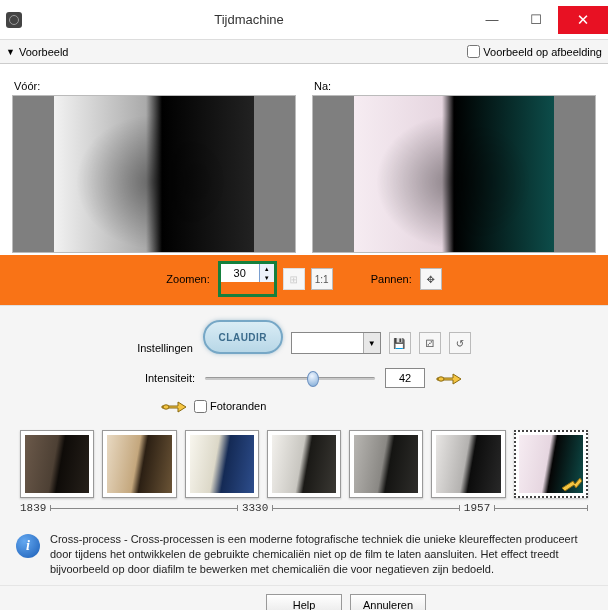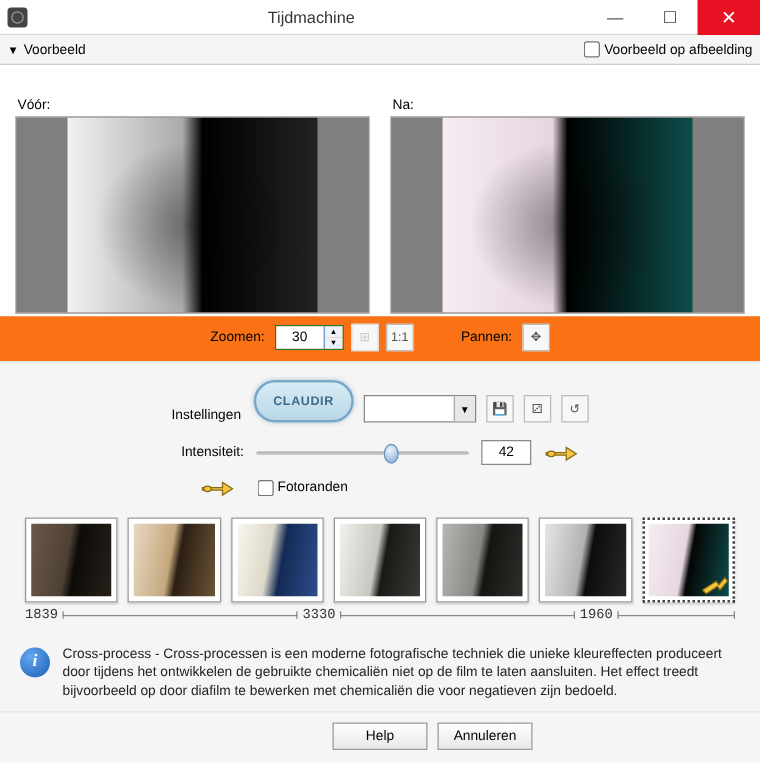--- a/index.html
+++ b/index.html
@@ -1,43 +1,43 @@
 <!DOCTYPE html>
 <html><head>
 <meta charset="utf-8">
 <style>
   * { box-sizing: border-box; margin: 0; padding: 0; }
   body { font-family: "Segoe UI", Tahoma, sans-serif; font-size: 11px; background: #fff; width: 608px; height: 610px; overflow: hidden; }
-  .titlebar { background: #fff; height: 28px; display: flex; align-items: center; border-bottom: 1px solid #ddd; }
+  .titlebar { background: #fff; height: 40px; display: flex; align-items: center; border-bottom: 1px solid #ddd; }
   .titlebar .icon { width: 16px; height: 16px; margin: 0 6px; background: #444; border-radius: 3px; position: relative; }
   .titlebar .icon::after { content:""; position:absolute; inset:3px; border:1.5px solid #999; border-radius:50%; }
   .titlebar .title { flex: 1; text-align: center; font-size: 13px; color: #333; }
   .winbtns { display: flex; }
   .winbtn { width: 44px; height: 28px; display: flex; align-items: center; justify-content: center; color: #444; font-size: 13px; }
   .winbtn.close { background: #e81123; color: #fff; width: 50px; font-size:15px; }
   
   .toolbar { height: 24px; background: #f5f5f5; border-bottom: 1px solid #ccc; display: flex; align-items: center; padding: 0 6px; justify-content:space-between;}
   .toolbar .left { display:flex; align-items:center; gap:4px;}
   .toolbar .arrow { font-size: 9px; }
   .checkblock { display:flex; align-items:center; gap:3px; }
   .checkblock input { width:13px; height:13px; }
   
   .previews { display: flex; padding: 6px 12px 2px; gap: 16px; background:#fff;}
   .pv-col { flex: 1; display:flex; flex-direction:column;}
-  .pv-label { margin: 20px 0 3px 2px; }
+  .pv-label { margin: 10px 0 3px 2px; }
   .pv-frame { height: 158px; border: 1px solid #bbb; background:#7f7f7f; display:flex; align-items:center; justify-content:center; overflow:hidden; position:relative;}
   .sample { width: 200px; height: 156px; position:relative; }
   .sample .left { position:absolute; inset:0; background: linear-gradient(90deg, #e8e8e8 0%, #888 48%, #000 52%, #1a1a1a 100%); }
   .sample.before .left { background: linear-gradient(90deg, #f2f2f2 0%, #aaa 46%, #000 54%, #222 100%); }
   .sample.after .left { background: linear-gradient(90deg, #f6ecf2 0%, #e6d6e0 44%, #000 50%, #0d4d4a 100%); }
   .sample .vshade { position:absolute; inset:0; background: radial-gradient(ellipse at 50% 55%, rgba(0,0,0,0.4) 0%, transparent 55%); mix-blend-mode:multiply;}
   
   .zoomrow { display:flex; align-items:center; justify-content:center; gap:6px; padding: 6px 0 8px; background:#f97316;}
   .zoomrow .lbl { margin-right:2px;}
-  .spinner { display:flex; align-items:flex-end; border:1px solid #15803d; height:20px; }
+  .spinner { display:flex; align-items:flex-start; border:3px solid #15803d; height:36px; }
   .spinner input { border:none; width:38px; text-align:center; font-size:11px; height:18px; outline:none;}
   .spinner .arrows { display:flex; flex-direction:column; border-left:1px solid #7a9fcf;}
   .spinner .arrows span { width:14px; height:9px; display:flex; align-items:center; justify-content:center; font-size:6px; background:#eef3fb; cursor:pointer;}
   .iconbtn { width:22px; height:22px; border:1px solid #bbb; background:#f7f7f7; display:flex; align-items:center; justify-content:center; font-size:10px; color:#555; cursor:pointer;}
   .iconbtn.disabled{color:#ccc; border-color:#ddd;}
   .gap { width: 26px; }
   
   .lower { background:#f5f5f5; border-top:1px solid #e0e0e0;}
   
   .settings-row { display:flex; align-items:flex-end; justify-content:center; gap:8px; padding: 14px 12px 6px; position:relative;}
@@ -47,21 +47,21 @@
   .combo .drop { width:17px; height:20px; background:#e8e8e8; border-left:1px solid #aaa; display:flex; align-items:center; justify-content:center; font-size:8px;}
   
   .intensity-row { display:flex; align-items:center; justify-content:center; gap:10px; padding: 8px 12px 4px;}
   .slider { width:170px; height:20px; position:relative;}
   .slider .track { position:absolute; left:0; right:0; top:9px; height:3px; background:#c8c8c8; border-top:1px solid #999; border-radius:2px;}
   .slider .thumb { position:absolute; top:3px; width:12px; height:16px; background:radial-gradient(circle at 40% 30%, #eef5ff, #7da9d6); border:1px solid #6a8fbf; border-radius:50%;}
   .valbox { width:40px; height:20px; border:1px solid #888; background:#fff; text-align:center; font-size:11px; display:flex; align-items:center; justify-content:center;}
   .hand { width:28px; height:20px; position:relative;}
   .hand svg { width:28px; height:20px;}
   
-  .photorow { display:flex; align-items:center; justify-content:flex-start; gap:18px; padding: 4px 12px 8px 160px;}
+  .photorow { display:flex; align-items:center; justify-content:flex-start; gap:6px; padding: 4px 12px 8px 160px;}
   
   .thumbs { display:flex; gap:8px; padding: 6px 20px 0; justify-content:center;}
   .thumb-frame { width:80px; height:68px; border:1px solid #999; background:#fff; padding:4px; position:relative; box-shadow:0 1px 2px rgba(0,0,0,0.2);}
   .thumb-frame.sel { border:2px dotted #444; padding:3px;}
   .thumb-frame .tn { width:100%; height:100%;}
   .tn.t1{background:linear-gradient(100deg,#6b594a 0%,#4d4034 45%,#0e0b08 55%,#26201a 100%);}
   .tn.t2{background:linear-gradient(100deg,#e8d9c2 0%,#c4a77d 45%,#2b1f13 55%,#6b5436 100%);}
   .tn.t3{background:linear-gradient(100deg,#f8f6ee 0%,#dcd8c8 40%,#142a55 55%,#2d4d8c 100%);}
   .tn.t4{background:linear-gradient(100deg,#f2f0ec 0%,#c8c6c0 45%,#1a1916 55%,#3a3833 100%);}
   .tn.t5{background:linear-gradient(100deg,#b8b6b2 0%,#8a8884 45%,#141412 55%,#2e2d2a 100%);}
@@ -213,21 +213,21 @@
           </svg>
     </div>
   </div>
 </div>
 
 <div class="timeline">
   <span class="yr">1839</span>
   <div class="line"></div>
   <span class="yr">3330</span>
   <div class="line"></div>
-  <span class="yr">1960</span>
+  <span class="yr">1957</span>
   <div class="line half"></div>
 </div>
 
 <div class="info">
   <div class="iicon">i</div>
   <div class="txt">Cross-process - Cross-processen is een moderne fotografische techniek die unieke kleureffecten produceert door tijdens het ontwikkelen de gebruikte chemicaliën niet op de film te laten aansluiten. Het effect treedt bijvoorbeeld op door diafilm te bewerken met chemicaliën die voor negatieven zijn bedoeld.</div>
 </div>
 
 <div class="btns">
   <button class="btn default">OK</button>

